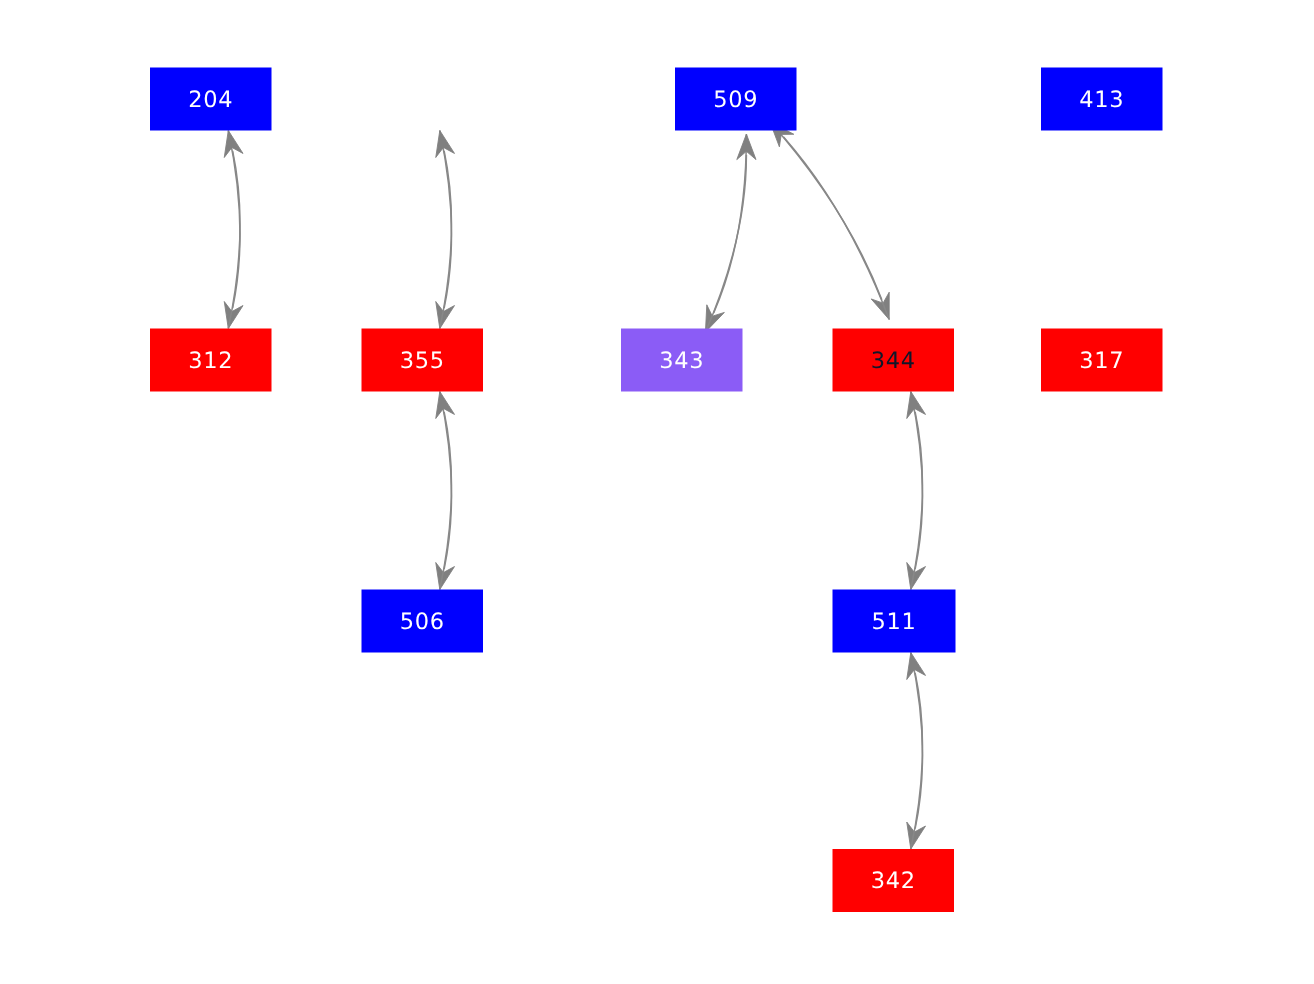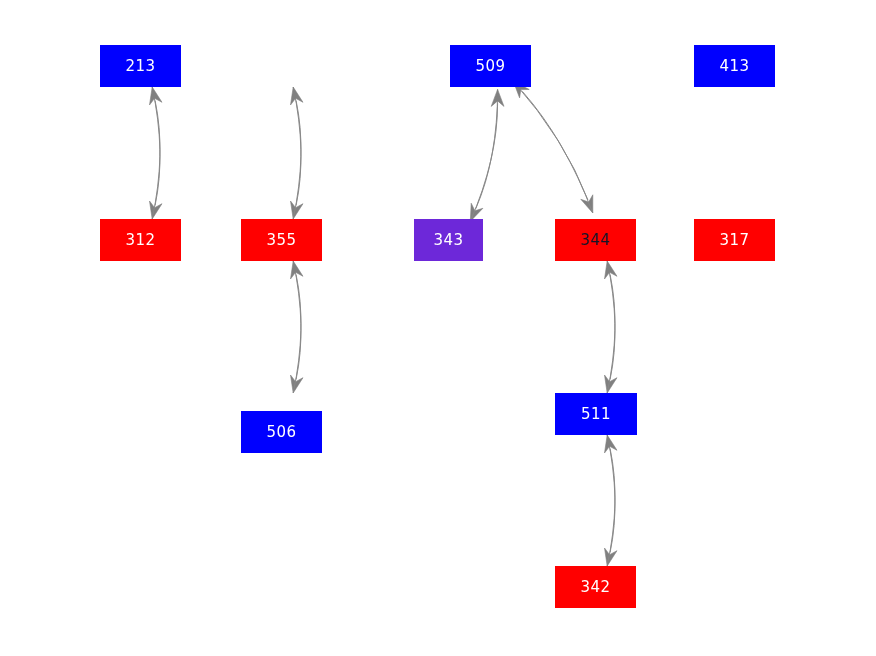--- a/index.html
+++ b/index.html
@@ -114,35 +114,35 @@
         <polygon points="607.2,566.0 604.5,548.0 609.6,554.7 617.0,550.7" fill="#808080" stroke="#808080" stroke-width="0.6"></polygon>
       </g>
       <g>
         <path d="M 607.2 566.0 Q 621.2 500.5 610.1 448.6" fill="none" stroke="#888888" stroke-width="1"></path>
         <polygon points="607.2,435.0 617.0,450.3 609.6,446.3 604.5,453.0" fill="#808080" stroke="#808080" stroke-width="0.6"></polygon>
       </g>
     </svg>
 
   <div id="node-layer">
       <div class="node" style="left: 100px; top: 45px; width: 81px; height: 42px; background: rgb(0, 0, 255); color: rgb(255, 255, 255);">
-        <span class="node-label">213</span>
+        <span class="node-label">204</span>
       </div>
       <div class="node" style="left: 100px; top: 219px; width: 81px; height: 42px; background: rgb(255, 0, 0); color: rgb(255, 255, 255);">
         <span class="node-label">312</span>
       </div>
       <div class="node" style="left: 241px; top: 219px; width: 81px; height: 42px; background: rgb(255, 0, 0); color: rgb(255, 255, 255);">
         <span class="node-label">355</span>
       </div>
-      <div class="node" style="left: 241px; top: 411px; width: 81px; height: 42px; background: rgb(0, 0, 255); color: rgb(255, 255, 255);">
+      <div class="node" style="left: 241px; top: 393px; width: 81px; height: 42px; background: rgb(0, 0, 255); color: rgb(255, 255, 255);">
         <span class="node-label">506</span>
       </div>
       <div class="node" style="left: 450px; top: 45px; width: 81px; height: 42px; background: rgb(0, 0, 255); color: rgb(255, 255, 255);">
         <span class="node-label">509</span>
       </div>
-      <div class="node" style="left: 414px; top: 219px; width: 69px; height: 42px; background: #6d28d9; color: rgb(255, 255, 255); align-items: center;">
+      <div class="node" style="left: 414px; top: 219px; width: 81px; height: 42px; background: #8b5cf6; color: rgb(255, 255, 255); align-items: center;">
         <span class="node-label">343</span>
       </div>
       <div class="node" style="left: 555px; top: 219px; width: 81px; height: 42px; background: rgb(255, 0, 0); color: #0f172a;">
         <span class="node-label">344</span>
       </div>
       <div class="node" style="left: 555px; top: 393px; width: 82px; height: 42px; background: rgb(0, 0, 255); color: rgb(255, 255, 255);">
         <span class="node-label">511</span>
       </div>
       <div class="node" style="left: 555px; top: 566px; width: 81px; height: 42px; background: rgb(255, 0, 0); color: rgb(255, 255, 255);">
         <span class="node-label">342</span>

